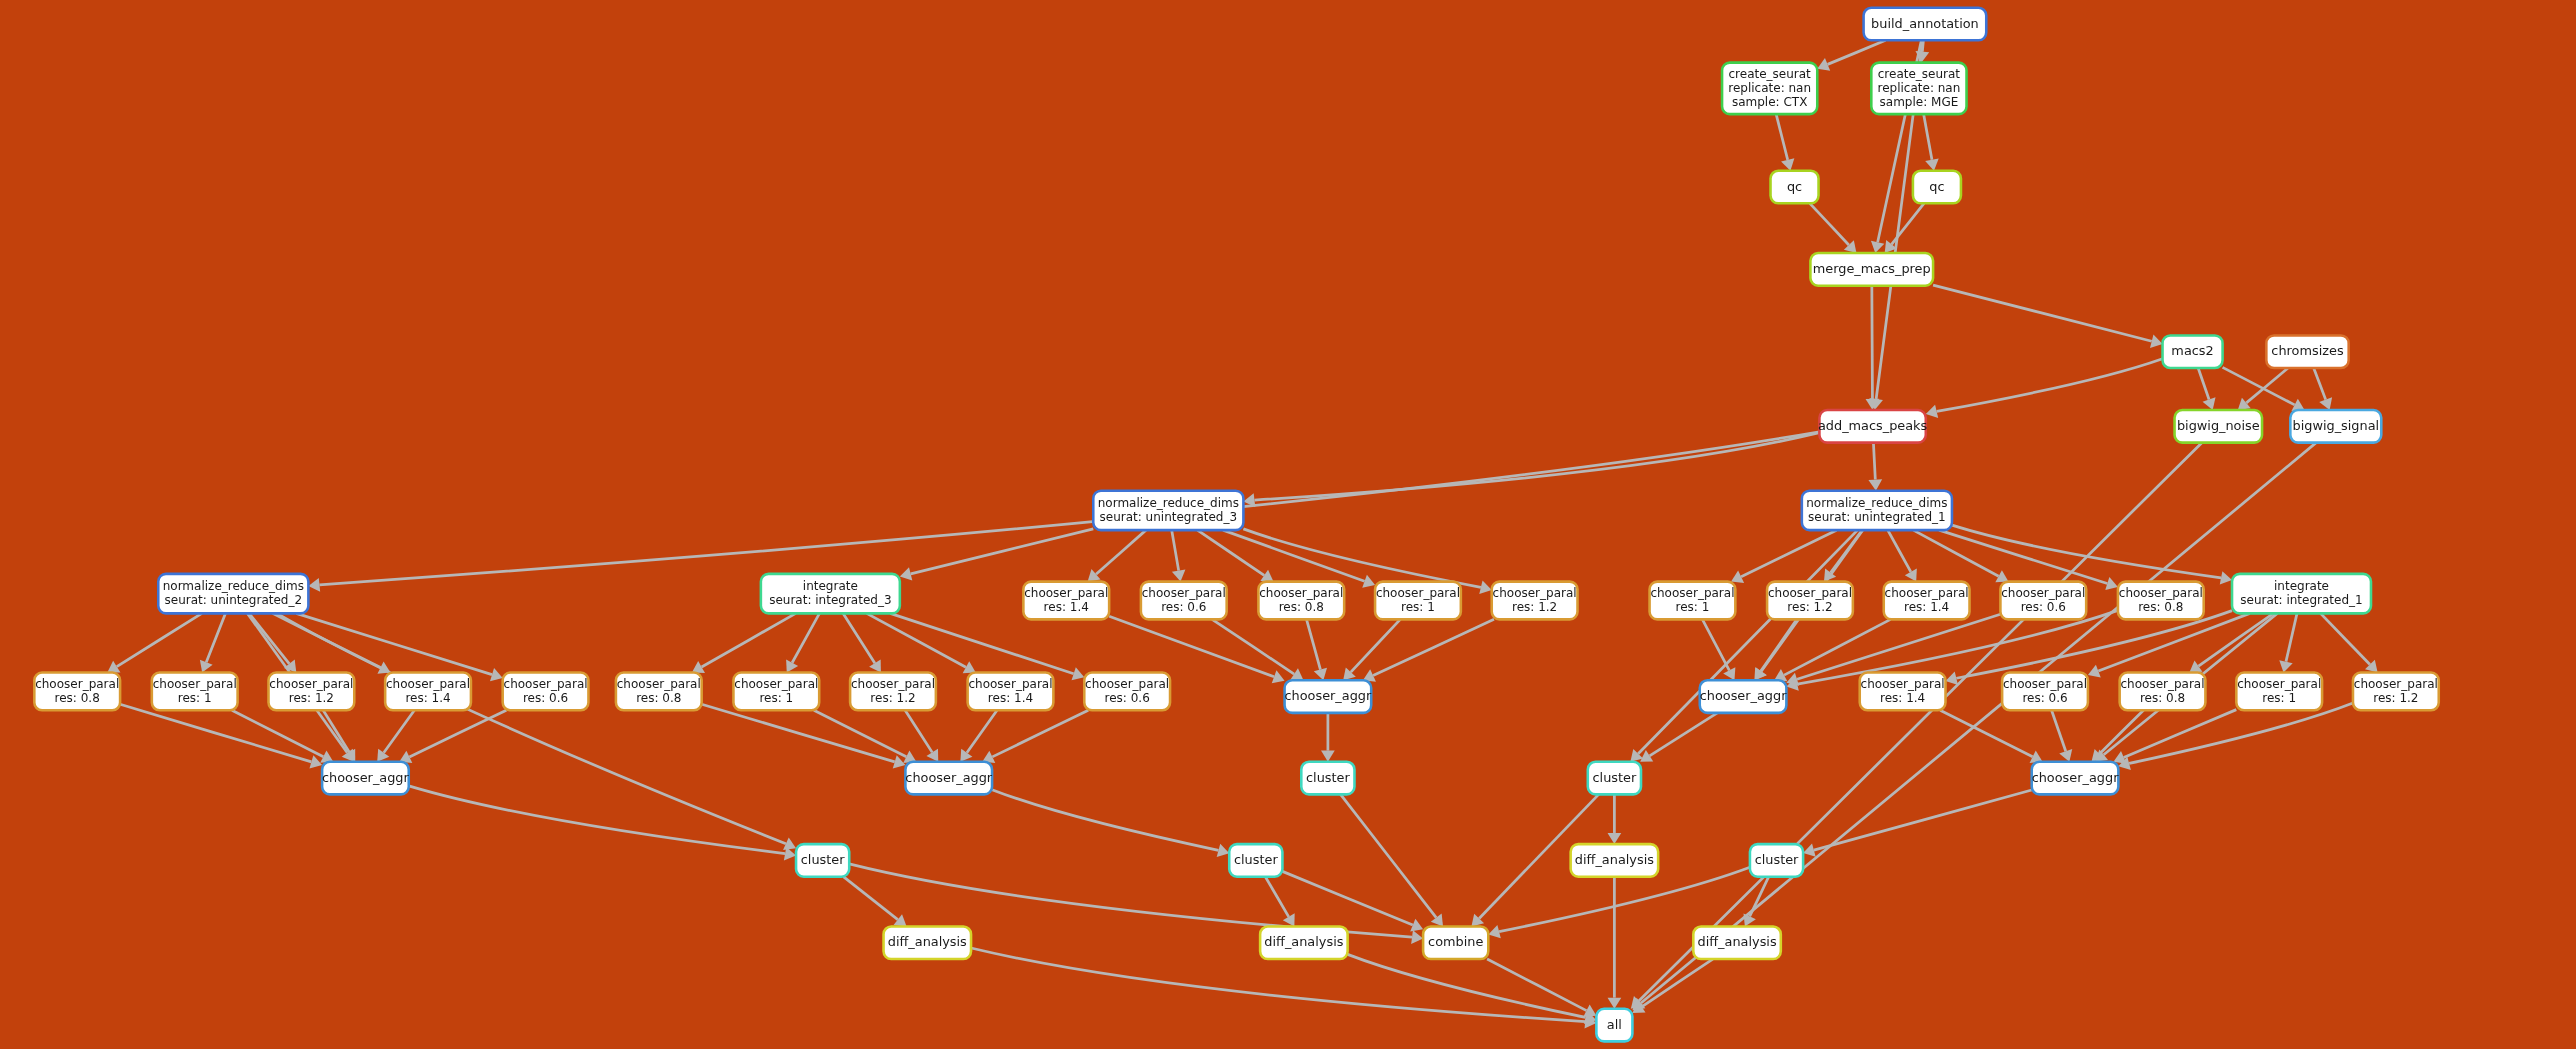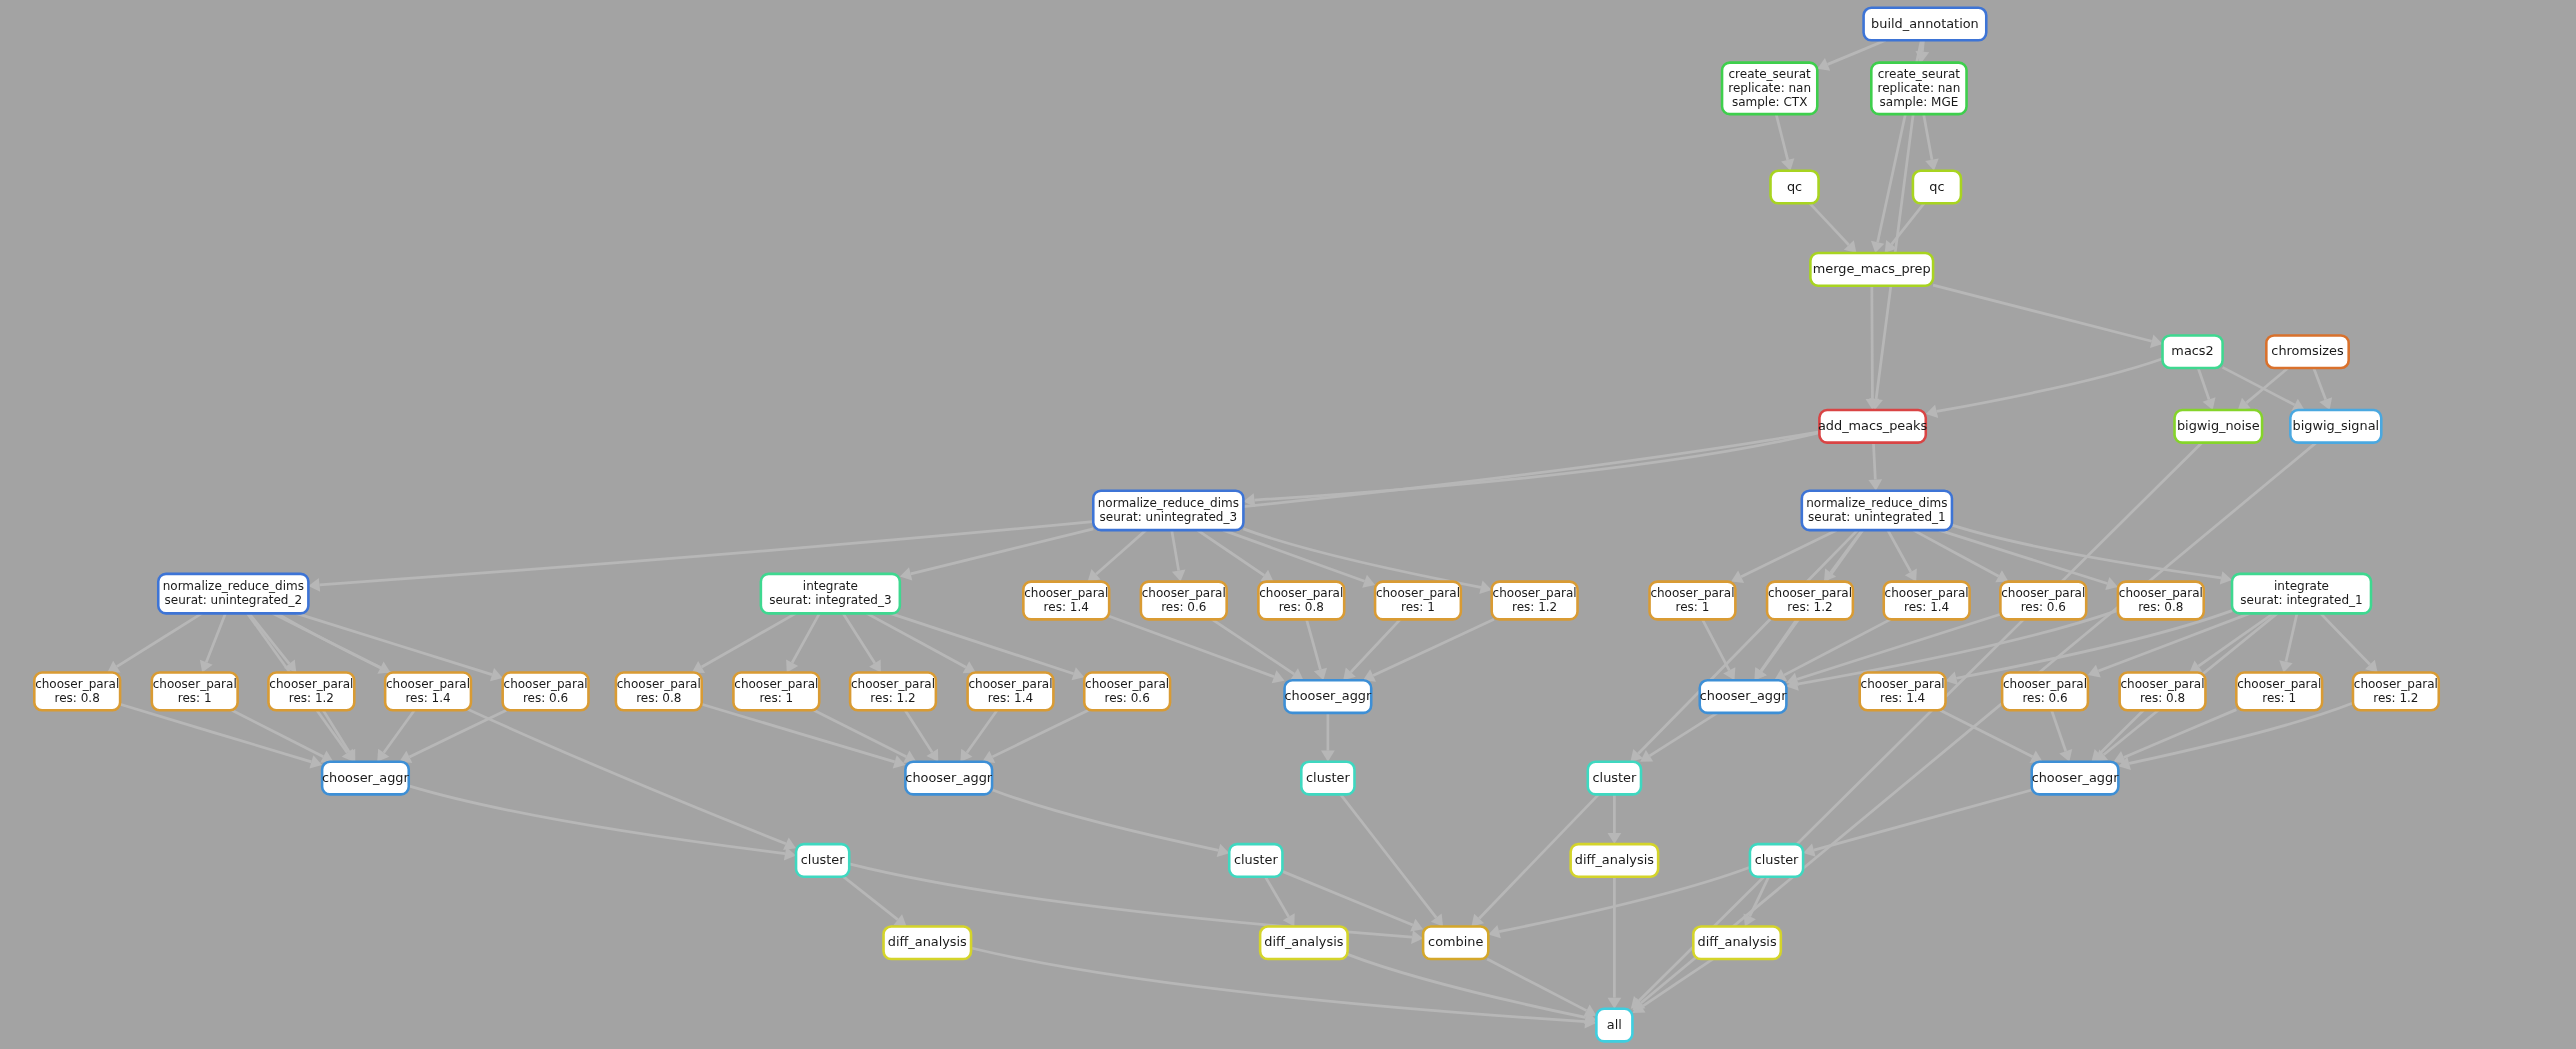--- a/index.html
+++ b/index.html
@@ -7,21 +7,21 @@
     padding: 0;
     background: #ffffff;
   }
   body {
     font-family: "DejaVu Sans", "Liberation Sans", sans-serif;
   }
   #dag-root {
     position: relative;
     width: 2576px;
     height: 1050px;
-    background: #a3a3a3;
+    background: #c2410c;
     overflow: hidden;
   }
   svg#dag-svg {
     position: absolute;
     top: 0;
     left: 0;
     width: 2576px;
     height: 1050px;
   }
   .edge {

